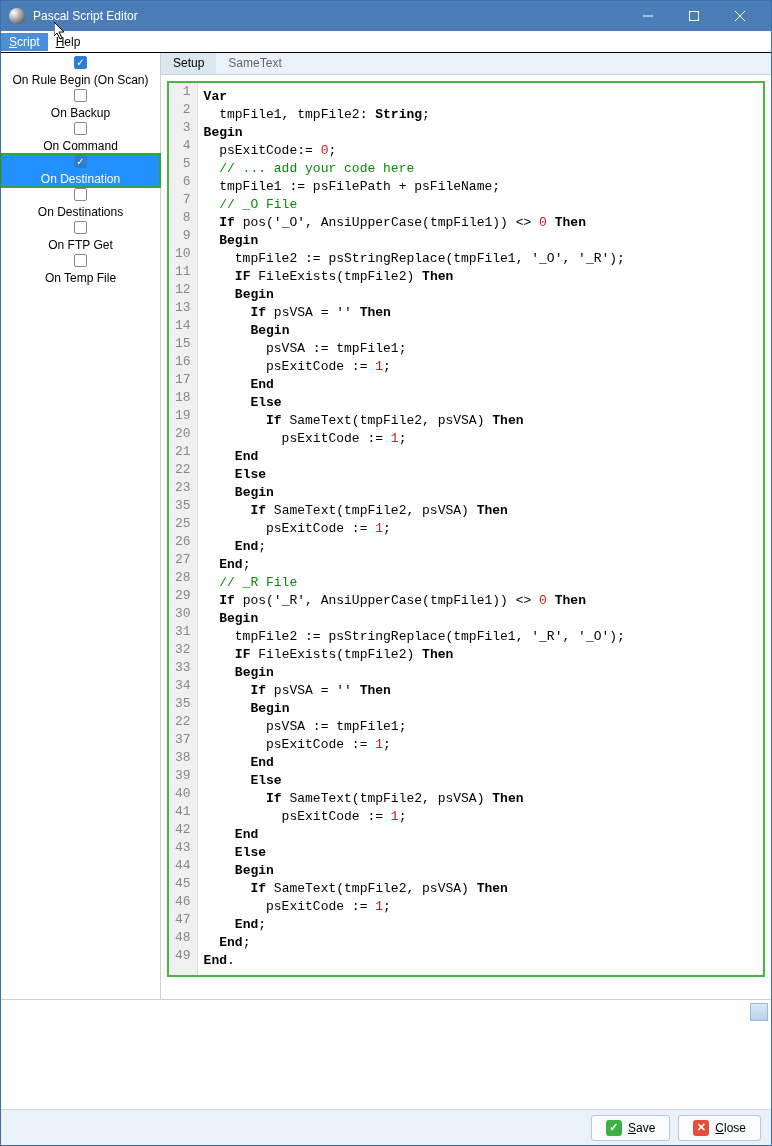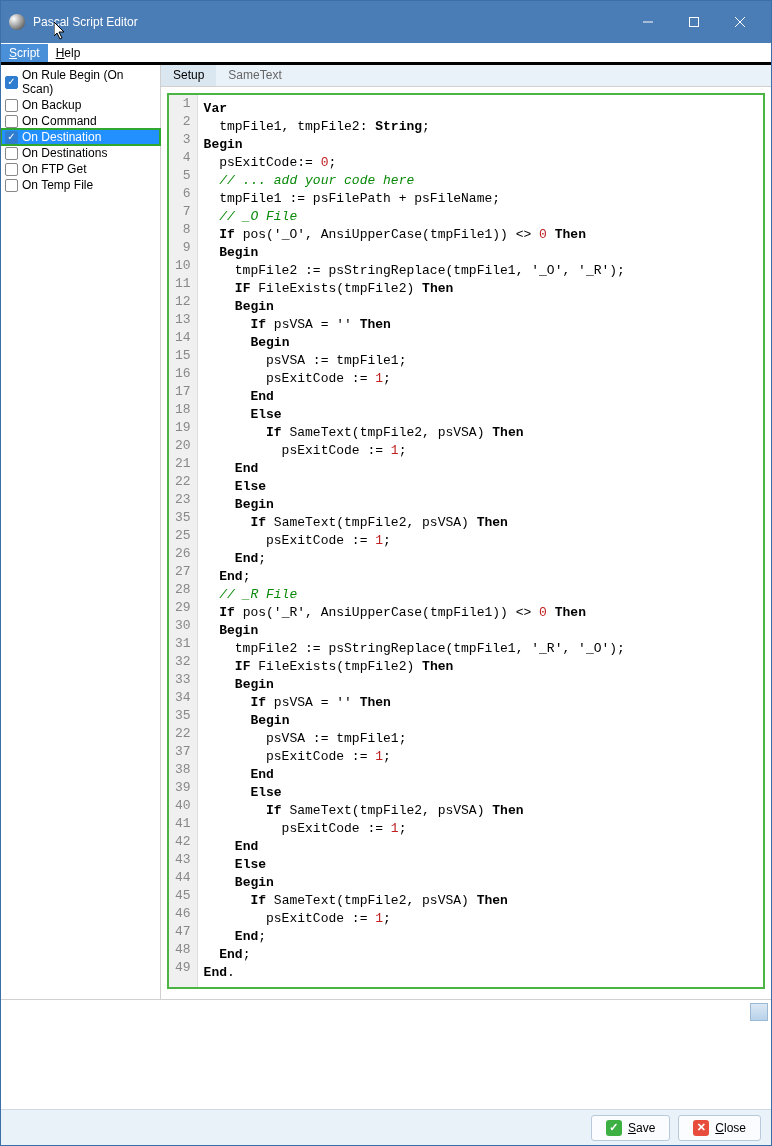--- a/index.html
+++ b/index.html
@@ -1,45 +1,45 @@
 <!DOCTYPE html>
 <html><head>
 <meta charset="utf-8">
 <style>
 * { margin: 0; padding: 0; box-sizing: border-box; }
 body { font-family: "Segoe UI", Tahoma, sans-serif; font-size: 12px; background: #fff; width: 772px; height: 1146px; overflow: hidden; border: 1px solid #3a6fa8; display: flex; flex-direction: column; }
-.titlebar { background: #4a7cb5; color: #fff; height: 42px; display: flex; align-items: center; padding: 0 8px; justify-content: center; }
+.titlebar { background: #4a7cb5; color: #fff; height: 30px; display: flex; align-items: center; padding: 0 8px; justify-content: center; }
 .titlebar-icon { width: 16px; height: 16px; background: radial-gradient(circle at 30% 30%, #fff 0%, #888 60%, #333 100%); border-radius: 50%; margin-right: 8px; }
 .titlebar-title { flex: 1; font-size: 12px; }
 .win-btns { display: flex; }
 .win-btn { width: 46px; height: 30px; display: flex; align-items: center; justify-content: center; color: #fff; cursor: pointer; }
 .cursor { position: absolute; top: 22px; left: 54px; pointer-events: none; z-index: 100; }
-.menubar { background: #fff; display: flex; height: 22px; align-items: center; border-bottom: 3px solid #000000; }
+.menubar { background: #fff; display: flex; height: 22px; align-items: center; border-bottom: 1px solid #000000; }
 .menu-item { padding: 2px 8px; cursor: pointer; }
 .menu-item.active { background: #4a90d9; color: #fff; }
 .menu-item u { text-decoration: underline; }
 .body-area { flex: 1; display: flex; min-height: 0; }
 .sidebar { width: 160px; background: #fff; border-right: 1px solid #d0d0d0; padding: 2px 0; }
-.side-item { display: flex; align-items: center; padding: 1px 4px; gap: 4px; cursor: pointer; }
+.side-item { display: flex; align-items: center; padding: 1px 4px; gap: 4px; cursor: pointer; flex-direction: column; }
 .side-item.selected { background: #2390ff; color: #fff; outline: 2px solid #2fa82f; outline-offset: -1px; }
 .chk { width: 13px; height: 13px; border: 1px solid #888; background: #fff; border-radius: 2px; display: flex; align-items: center; justify-content: center; flex-shrink: 0; }
 .chk.checked { background: #2f7dd1; border-color: #2f7dd1; }
 .chk.checked::after { content: '✓'; color: #fff; font-size: 10px; line-height: 1; }
 .main { flex: 1; display: flex; flex-direction: column; min-width: 0; }
 .tabs { display: flex; background: #eaf2f9; height: 22px; border-bottom: 1px solid #d0d0d0; }
 .tab { padding: 3px 12px; font-size: 12px; color: #666; cursor: pointer; }
 .tab.active { background: #dae6f0; color: #000; }
 .editor-wrap { flex: 1; padding: 6px; overflow: auto; }
 .editor { border: 2px solid #4bb543; background: #fff; display: flex; font-family: Consolas, "Courier New", monospace; font-size: 13px; line-height: 18px; }
 .gutter { background: #f0f0f0; color: #888; text-align: right; padding: 0 6px; user-select: none; border-right: 1px solid #ddd; }
 .gutter div { height: 18px; }
 .code { padding: 5px 6px; white-space: pre; color: #000; }
 .code div { height: 18px; }
 .kw { color: #000; font-weight: bold; }
-.cmt { color: #0a8a0a; font-style: italic; }
+.cmt { color: #0a8a0a; }
 .str { color: #000000; }
 .num { color: #c02020; }
 .output { height: 110px; border-top: 1px solid #d0d0d0; background: #fff; position: relative; }
 .output::before { content: ''; position: absolute; top: 3px; right: 3px; width: 16px; height: 16px; background: linear-gradient(180deg,#dbe8f5,#b8d2ea); border: 1px solid #9bb8d4; }
 .footer { height: 36px; background: #eaf2f9; border-top: 1px solid #cdd9e4; display: flex; align-items: center; justify-content: flex-end; padding: 0 10px; gap: 8px; }
 .btn { display: flex; align-items: center; gap: 6px; padding: 4px 14px; background: #fafcff; border: 1px solid #b8c9d9; border-radius: 3px; cursor: pointer; font-size: 12px; }
 .btn-icon { width: 16px; height: 16px; border-radius: 3px; display: flex; align-items: center; justify-content: center; color: #fff; font-size: 11px; font-weight: bold; }
 .btn-icon.green { background: #3cb043; }
 .btn-icon.red { background: #e74c3c; }
 .btn u { text-decoration: underline; }

